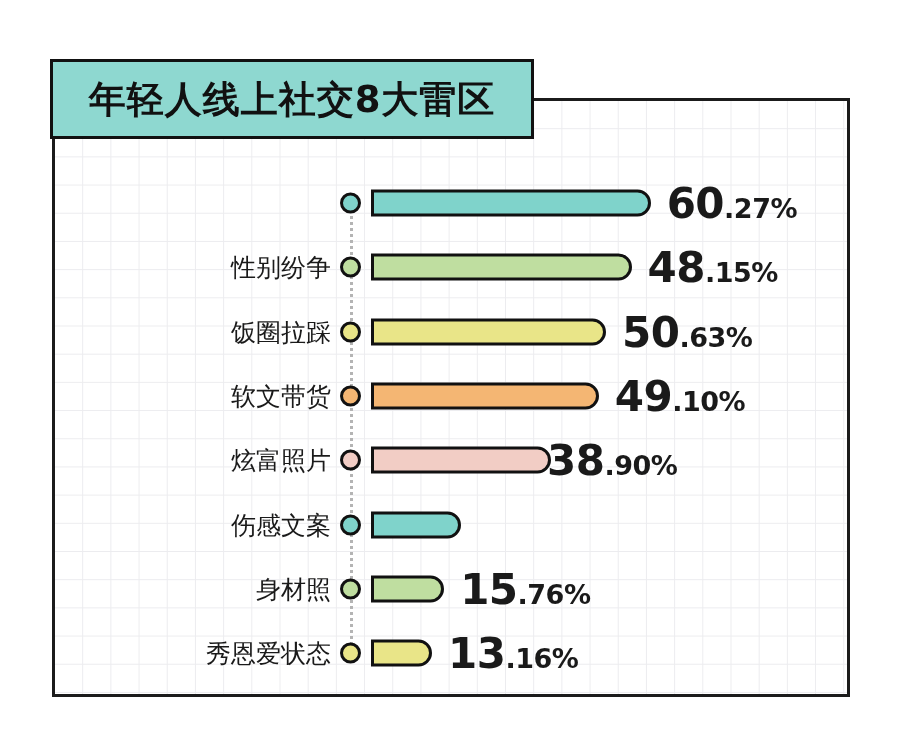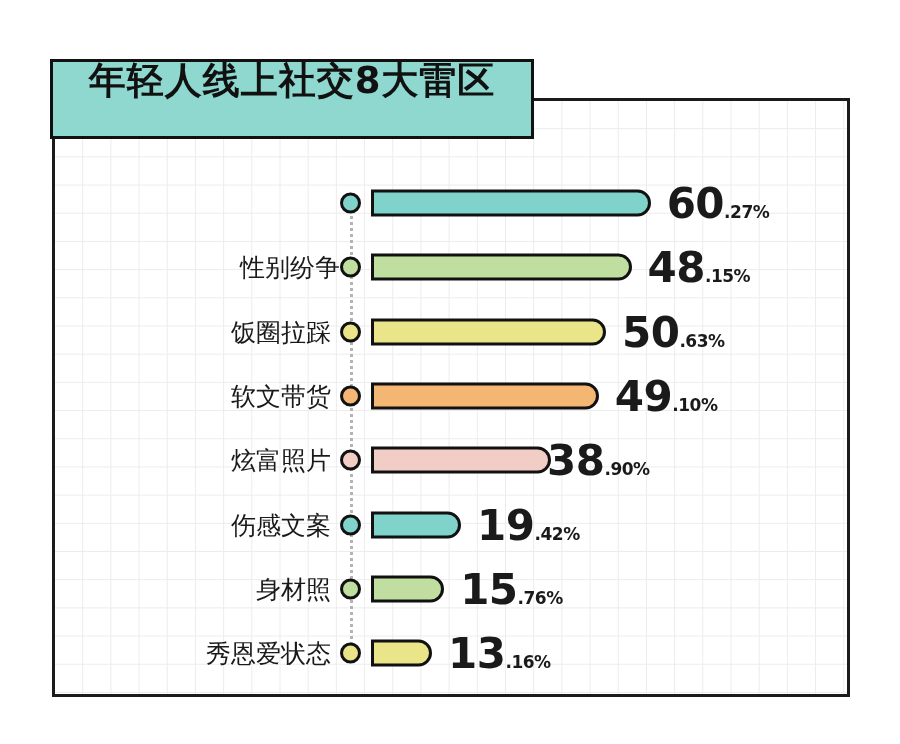--- a/index.html
+++ b/index.html
@@ -37,21 +37,21 @@
   #title-box {
     position: absolute;
     left: 50px;
     top: 59px;
     width: 484px;
     height: 80px;
     box-sizing: border-box;
     background: #8ed8d0;
     border: 3px solid #111111;
     display: flex;
-    align-items: flex-start;
+    align-items: center;
     justify-content: center;
     z-index: 5;
   }
   #title-text {
     font-size: 37px;
     font-weight: 700;
     color: #111111;
     letter-spacing: 1px;
     line-height: 1;
     white-space: nowrap;
@@ -129,40 +129,40 @@
     white-space: nowrap;
     color: #1a1a1a;
     font-family: "DejaVu Sans", "Liberation Sans", sans-serif;
   }
   .val-int {
     font-size: 42px;
     font-weight: 700;
     letter-spacing: -0.5px;
   }
   .val-dec {
-    font-size: 17px;
+    font-size: 27px;
     font-weight: 700;
     letter-spacing: -0.5px;
   }
 </style>
 </head>
 <body>
 
 <div id="page">
 
   <div id="chart-frame">
     <div id="plot">
       <div id="spine"></div>
 
     <div class="row" style="top: 69px;">
           <div class="row-dot" style="background: rgb(127, 211, 203);"></div>
           <div class="bar" style="width: 279.653px; background: rgb(127, 211, 203);"></div>
           <div class="row-value" style="left: 611.653px;"><span class="val-int">60</span><span class="val-dec">.27%</span></div>
         </div>
-        <div class="row" style="top: 133.3px; padding-left: 9px;">
+        <div class="row" style="top: 133.3px;">
           <div class="row-label">性别纷争</div>
           <div class="row-dot" style="background: rgb(191, 222, 160);"></div>
           <div class="bar" style="width: 260.536px; background: rgb(191, 222, 160);"></div>
           <div class="row-value" style="left: 592.536px;"><span class="val-int">48</span><span class="val-dec">.15%</span></div>
         </div>
         <div class="row" style="top: 197.6px;">
           <div class="row-label">饭圈拉踩</div>
           <div class="row-dot" style="background: rgb(233, 229, 136);"></div>
           <div class="bar" style="width: 234.923px; background: rgb(233, 229, 136);"></div>
           <div class="row-value" style="left: 566.923px;"><span class="val-int">50</span><span class="val-dec">.63%</span></div>
@@ -176,21 +176,20 @@
         <div class="row" style="top: 326.2px;">
           <div class="row-label">炫富照片</div>
           <div class="row-dot" style="background: rgb(242, 205, 197);"></div>
           <div class="bar" style="width: 180.496px; background: rgb(242, 205, 197);"></div>
           <div class="row-value" style="left: 486px; margin-left: 6px;"><span class="val-int">38</span><span class="val-dec">.90%</span></div>
         </div>
         <div class="row" style="top: 390.5px;">
           <div class="row-label">伤感文案</div>
           <div class="row-dot" style="background: rgb(127, 211, 203);"></div>
           <div class="bar" style="width: 90.1088px; background: rgb(127, 211, 203);"></div>
-          <div class="row-value" style="left: 422.109px;"><span class="val-int">19</span><span class="val-dec">.42%</span></div>
         </div>
         <div class="row" style="top: 454.8px;">
           <div class="row-label">身材照</div>
           <div class="row-dot" style="background: rgb(191, 222, 160);"></div>
           <div class="bar" style="width: 73.1264px; background: rgb(191, 222, 160);"></div>
           <div class="row-value" style="left: 405.126px;"><span class="val-int">15</span><span class="val-dec">.76%</span></div>
         </div>
         <div class="row" style="top: 519.1px; text-decoration: underline;">
           <div class="row-label">秀恩爱状态</div>
           <div class="row-dot" style="background: rgb(233, 229, 136);"></div>

